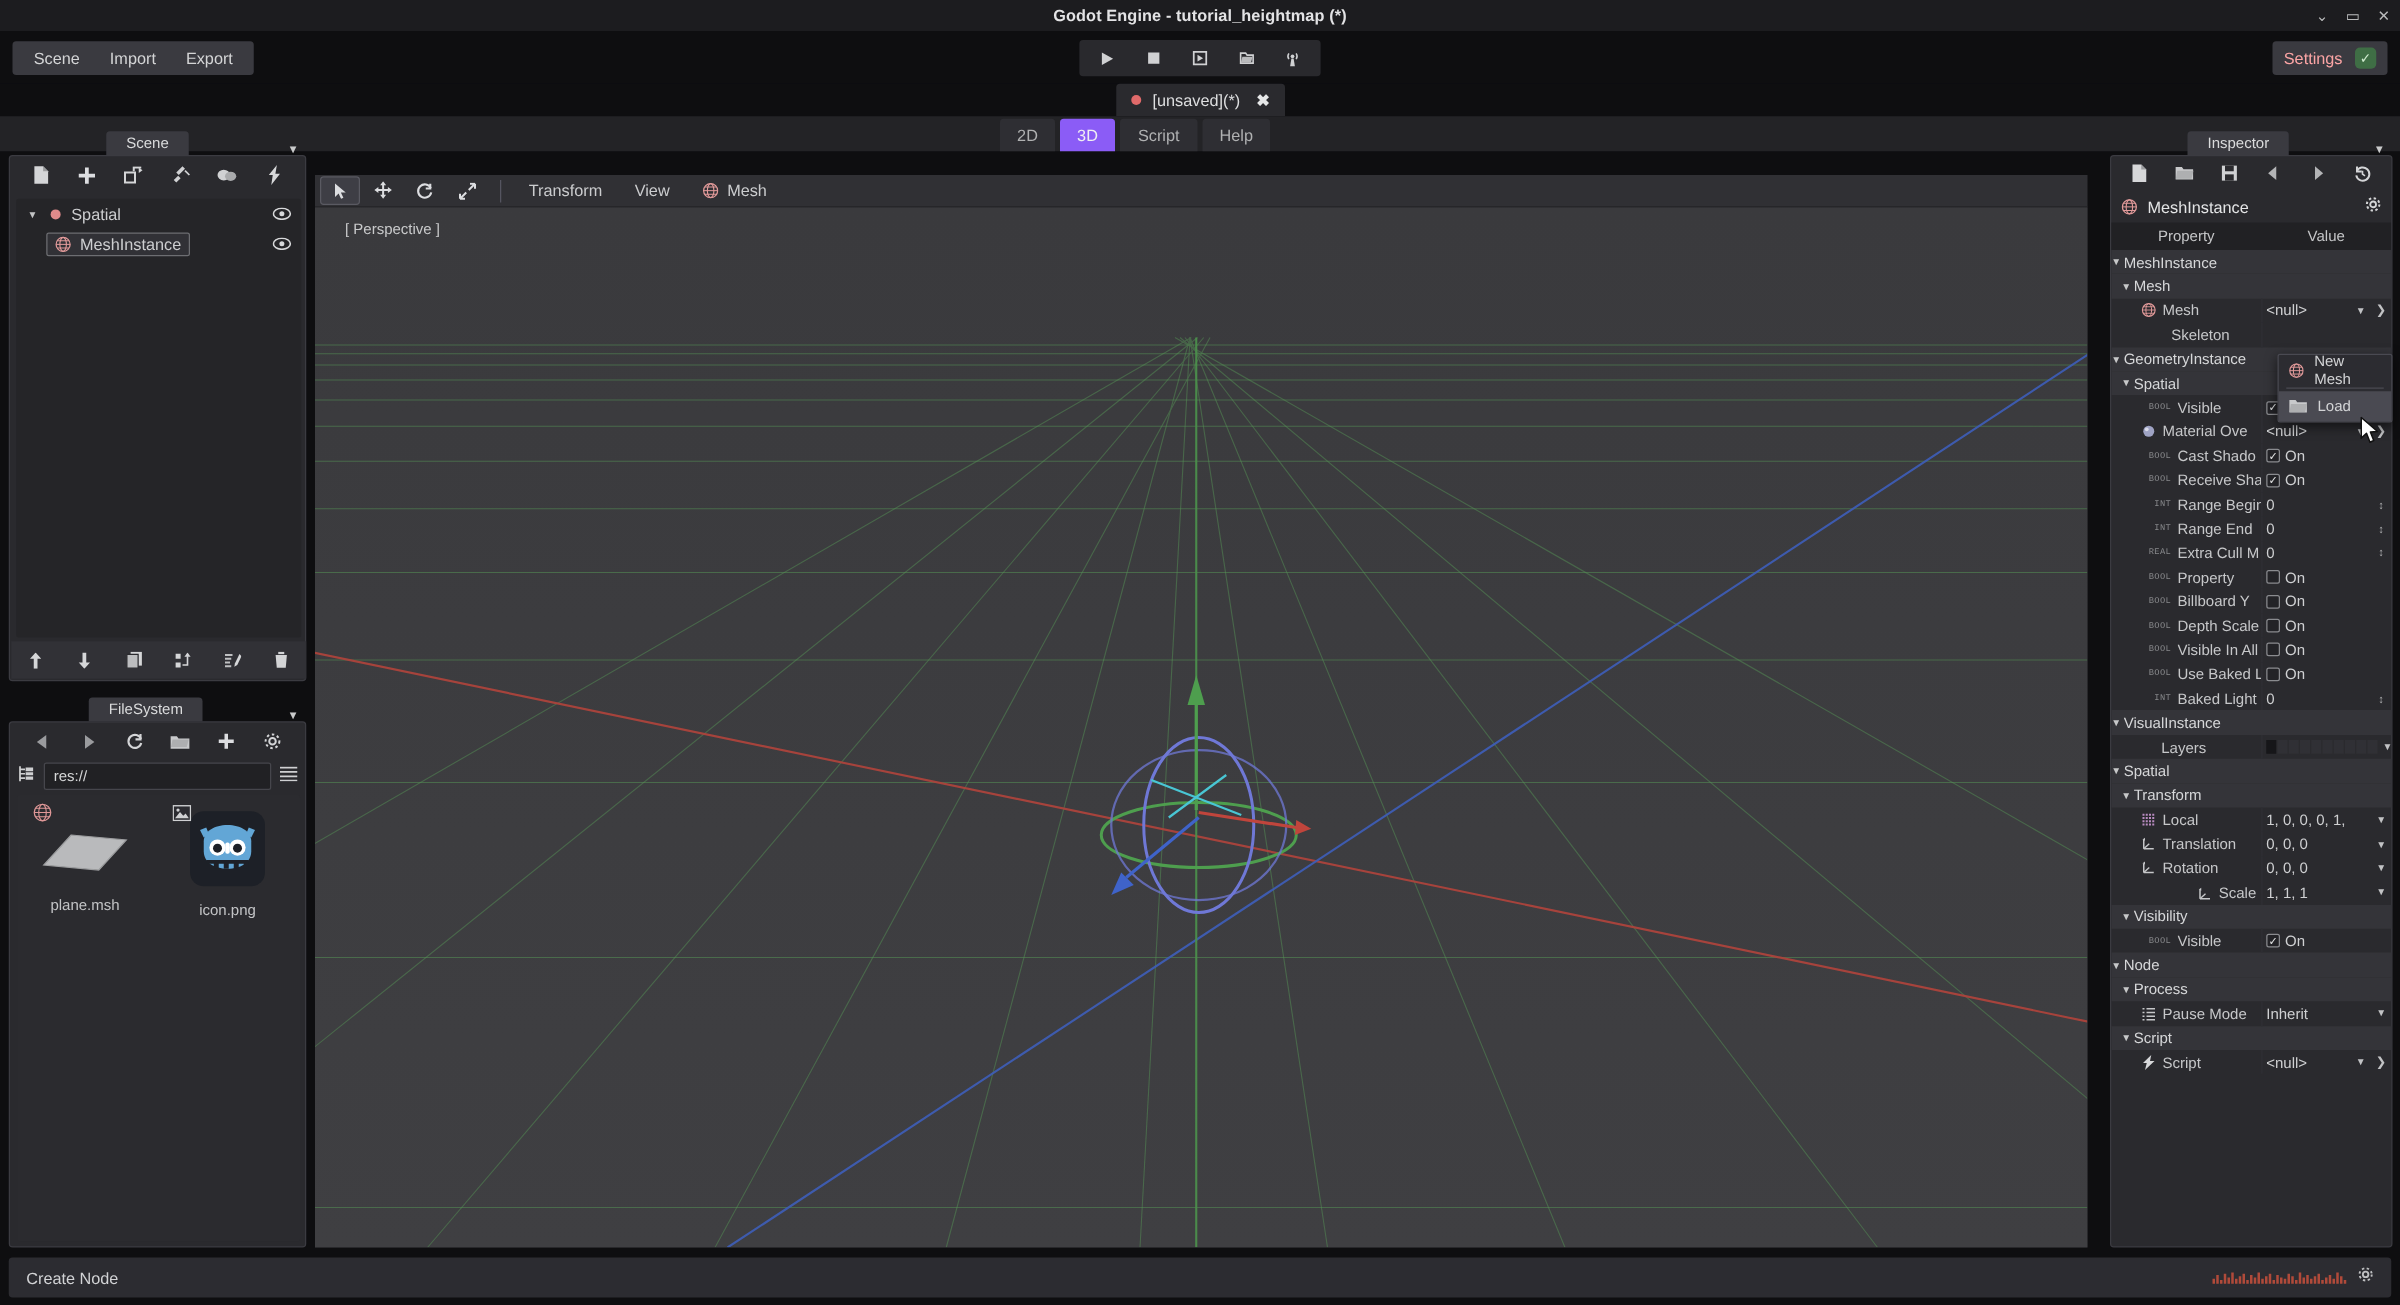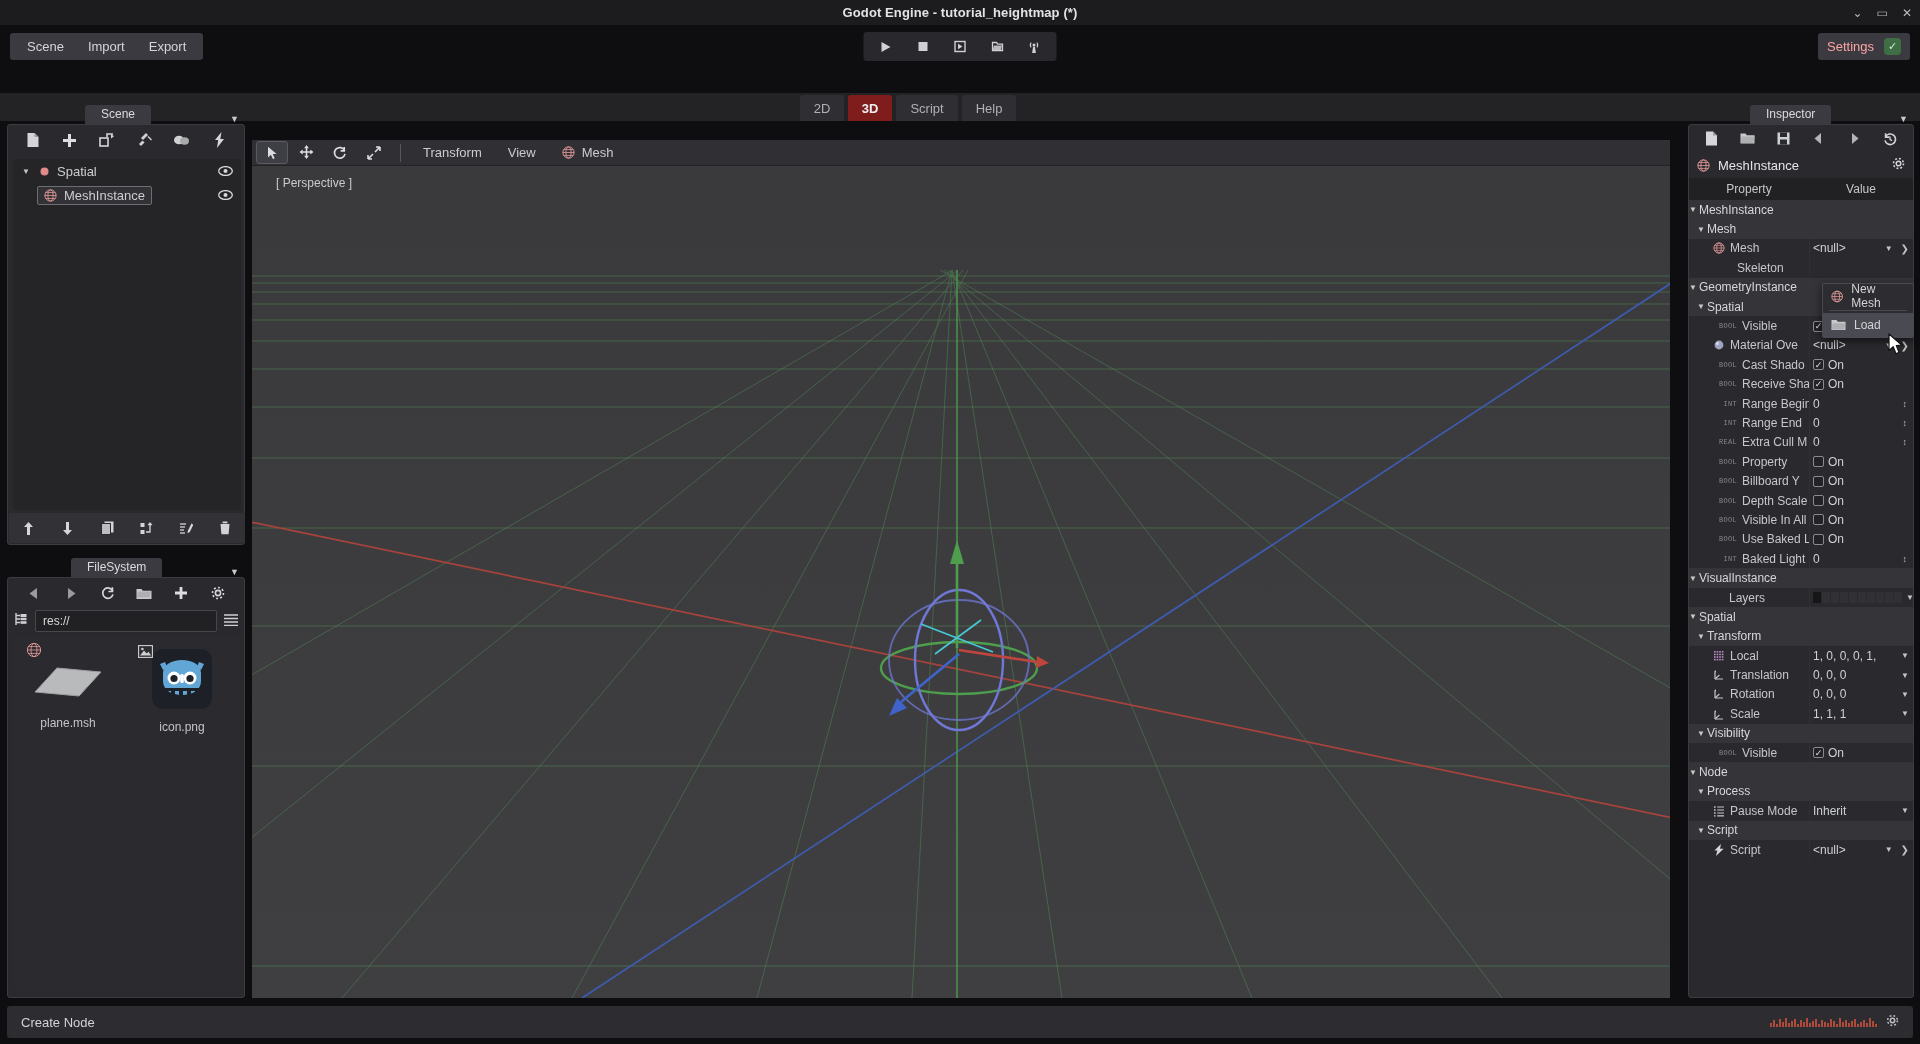--- a/index.html
+++ b/index.html
@@ -57,21 +57,21 @@
   .scenetab .dot { width: 8px; height: 8px; border-radius: 50%; background: #e06a6a; }
   .scenetab .nm { font-size: 13px; color: #dedfe0; }
   .scenetab .x { font-size: 13px; color: #e6e7e8; font-weight: bold; margin-left: 4px; }
 
   
   .editortabs { position: absolute; left: 0; top: 93px; width: 1920px; height: 28px; background: #232326; }
   .etab {
     position: absolute; top: 2px; height: 26px; background: #2e2e33; border-radius: 3px 3px 0 0;
     display: flex; align-items: center; justify-content: center; font-size: 13px; color: #b0b1b2;
   }
-  .etab.active { background: #7f1d1d; color: #f0f0f2; font-weight: bold; }
+  .etab.active { background: #8b5cf6; color: #f0f0f2; }
   .panel-tab {
     background: #3a3a40; color: #dadbdc; font-size: 12px; padding: 2px 16px 2px;
     border-radius: 3px 3px 0 0; line-height: 15px;
   }
   .panel-menu-arrow { margin-left: auto; color: #c9cacb; font-size: 9px; padding-right: 6px; }
 
   
   .scene-panel { position: absolute; left: 7px; top: 105px; width: 238px; height: 440px; }
   .scene-tabrow { position: relative; height: 19px; display: flex; align-items: flex-end; }
   .scene-tabrow .panel-tab { margin-left: 78px; }
@@ -239,20 +239,27 @@
         </svg>
       </div>
     </div>
 
     <div class="settings-btn">
       <span class="lbl">Settings</span>
       <span class="settings-check">✓</span>
     </div>
   </div>
 
+  <div class="scenetabs">
+    <div class="scenetab">
+      <span class="dot"></span>
+      <span class="nm">[unsaved](*)</span>
+      <span class="x">✖</span>
+    </div>
+  </div>
 
   <div class="editortabs">
     <div class="etab" style="left:800px;width:44px">2D</div>
     <div class="etab active" style="left:848px;width:44px">3D</div>
     <div class="etab" style="left:896px;width:62px">Script</div>
     <div class="etab" style="left:962px;width:54px">Help</div>
   </div>
 
   <div class="scene-panel">
     <div class="scene-tabrow">
@@ -953,21 +960,21 @@
                 </svg>
               </span>
               <span class="pname">Rotation</span>
             </span>
             <span class="pval">
               <span class="txt">0, 0, 0</span>
               <span class="dd">▼</span>
             </span>
           </div>
           <div class="prow">
-            <span style="flex: 1 1 0%; display: flex; align-items: flex-end; overflow: hidden; white-space: nowrap;">
+            <span style="flex: 1 1 0%; display: flex; align-items: flex-end; overflow: hidden; white-space: nowrap; padding-left: 45px;">
               <span style="width: 22px; flex: 0 0 auto;"></span>
               <span class="picon">
                 <svg width="12" height="12" viewBox="0 0 12 12">
                   <path d="M2 10V3M2 10h8" stroke="#c6c7c9" stroke-width="1.2" fill="none"></path>
                   <path d="M2 10 6.4 6" stroke="#c6c7c9" stroke-width="1.1" fill="none"></path>
                   <path d="M1 2.6 3 1.2 3 3.6z" fill="#c6c7c9"></path>
                 </svg>
               </span>
               <span class="pname">Scale</span>
             </span>

